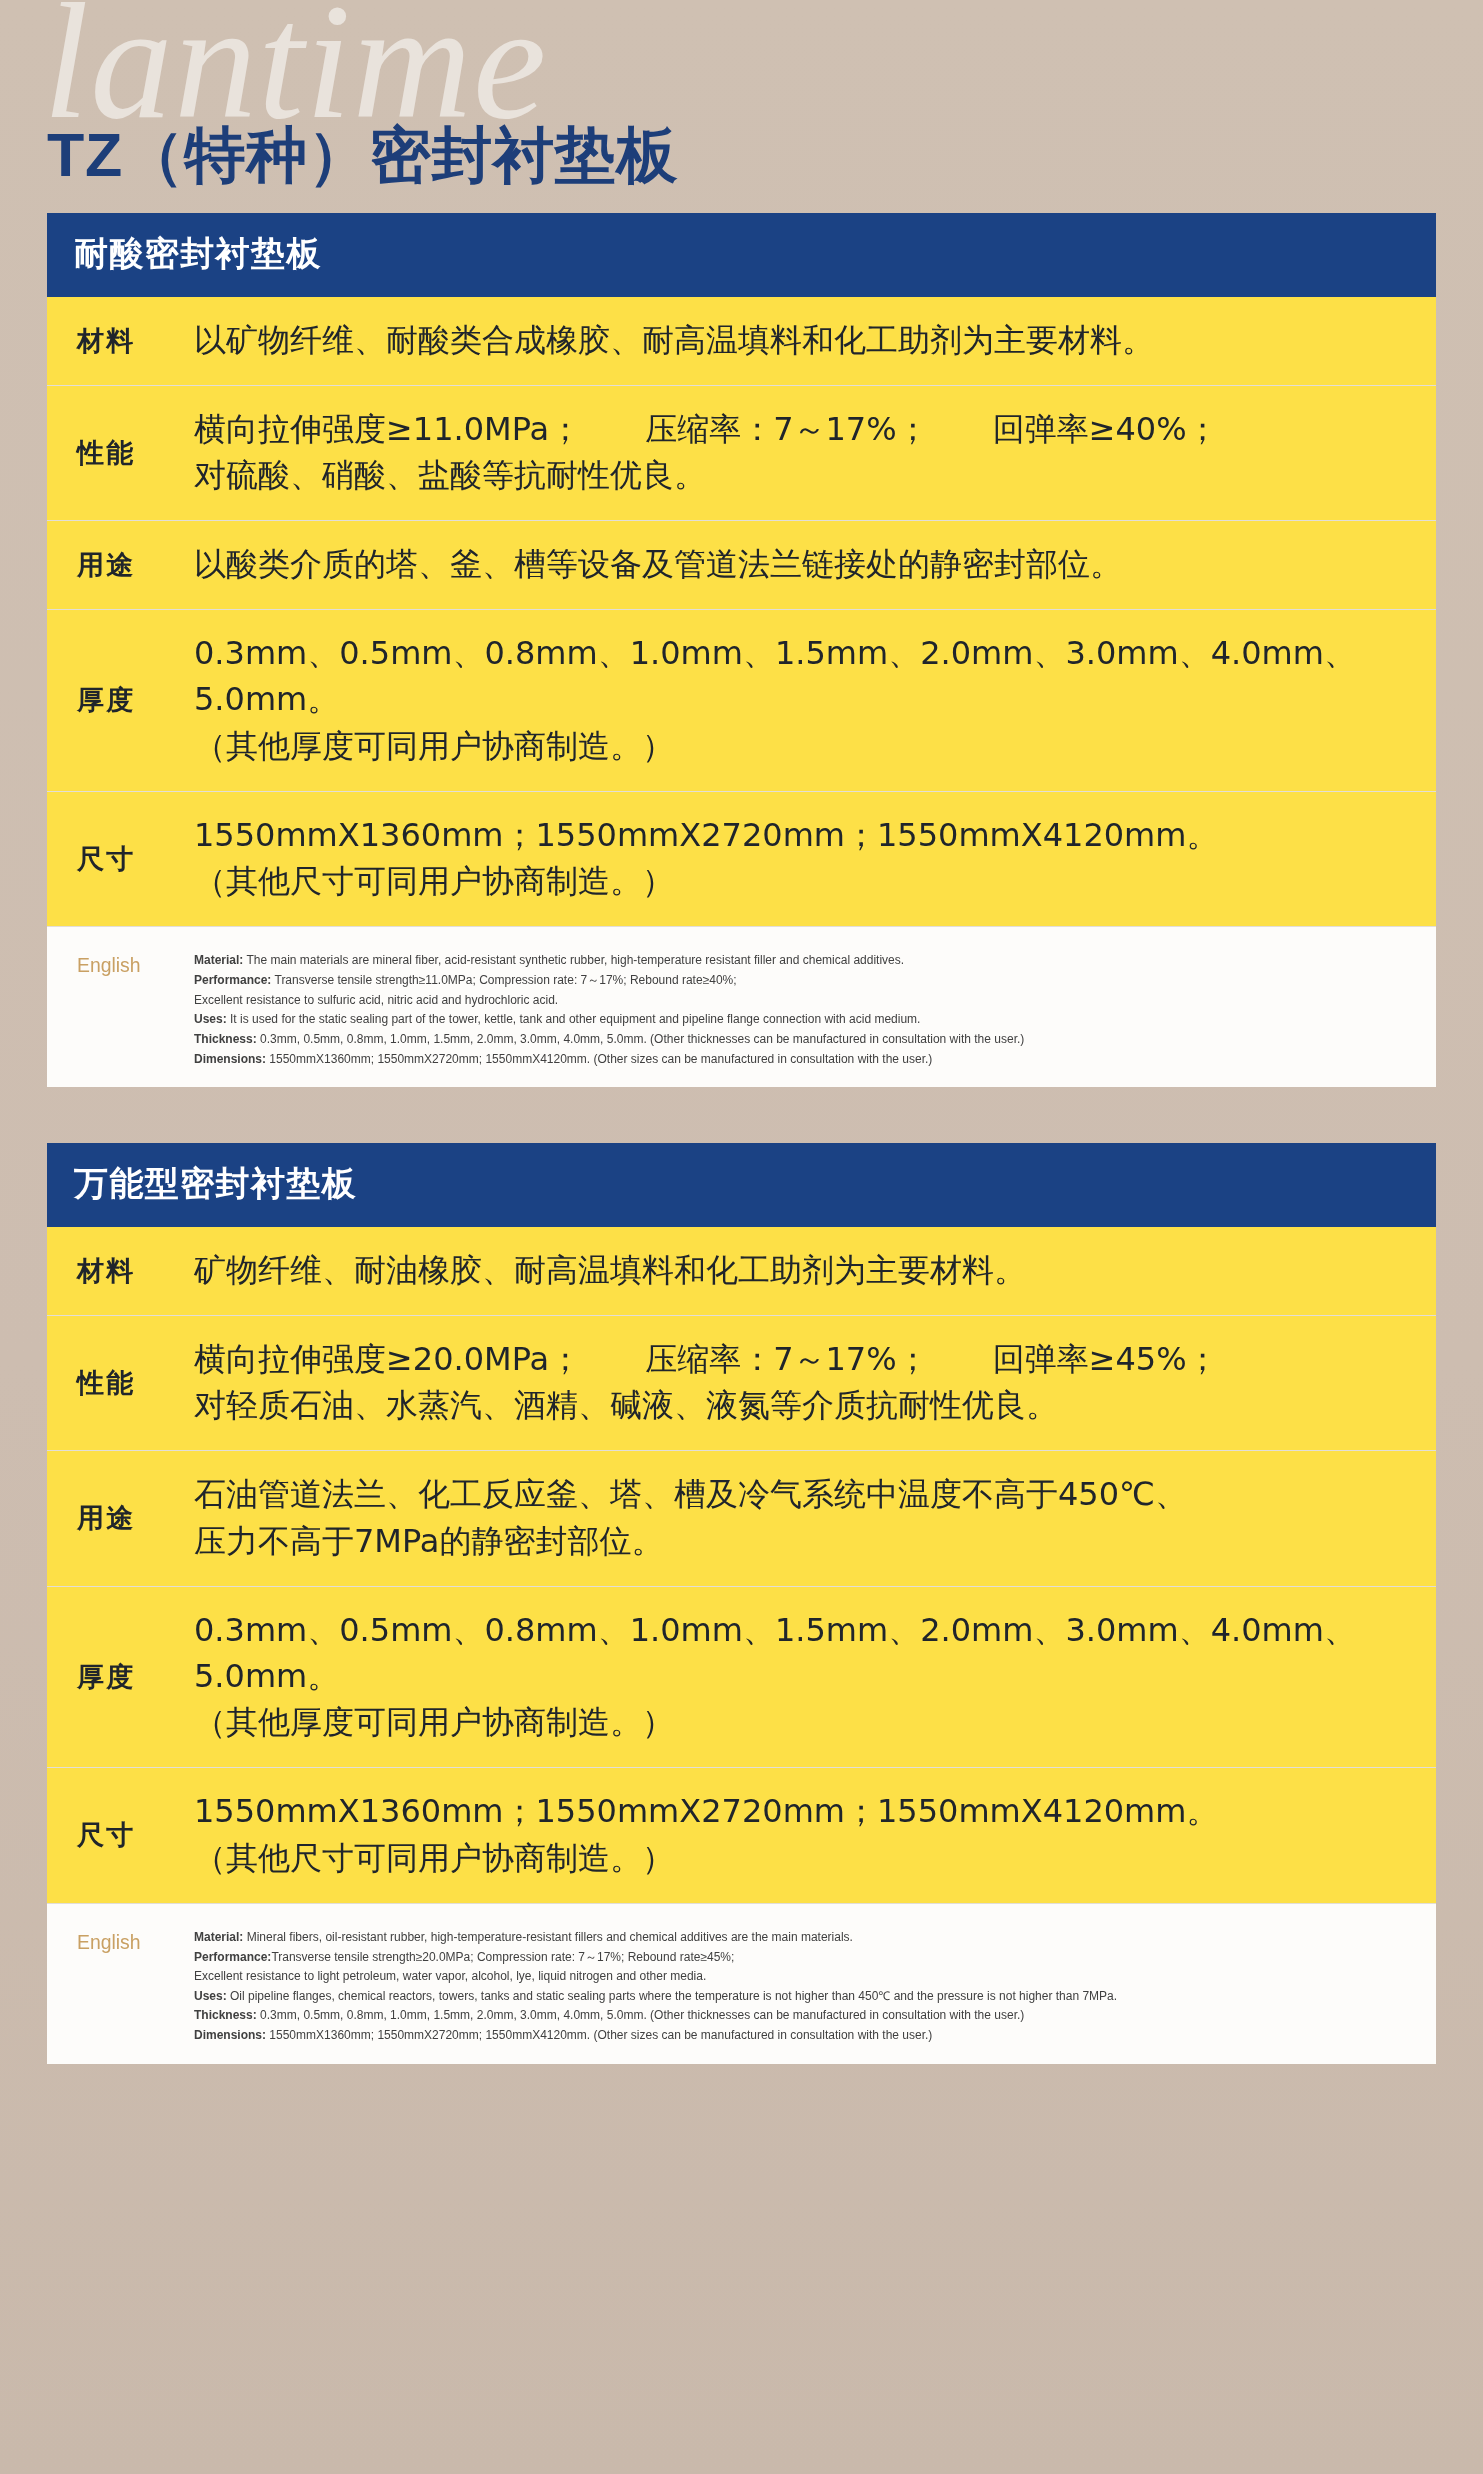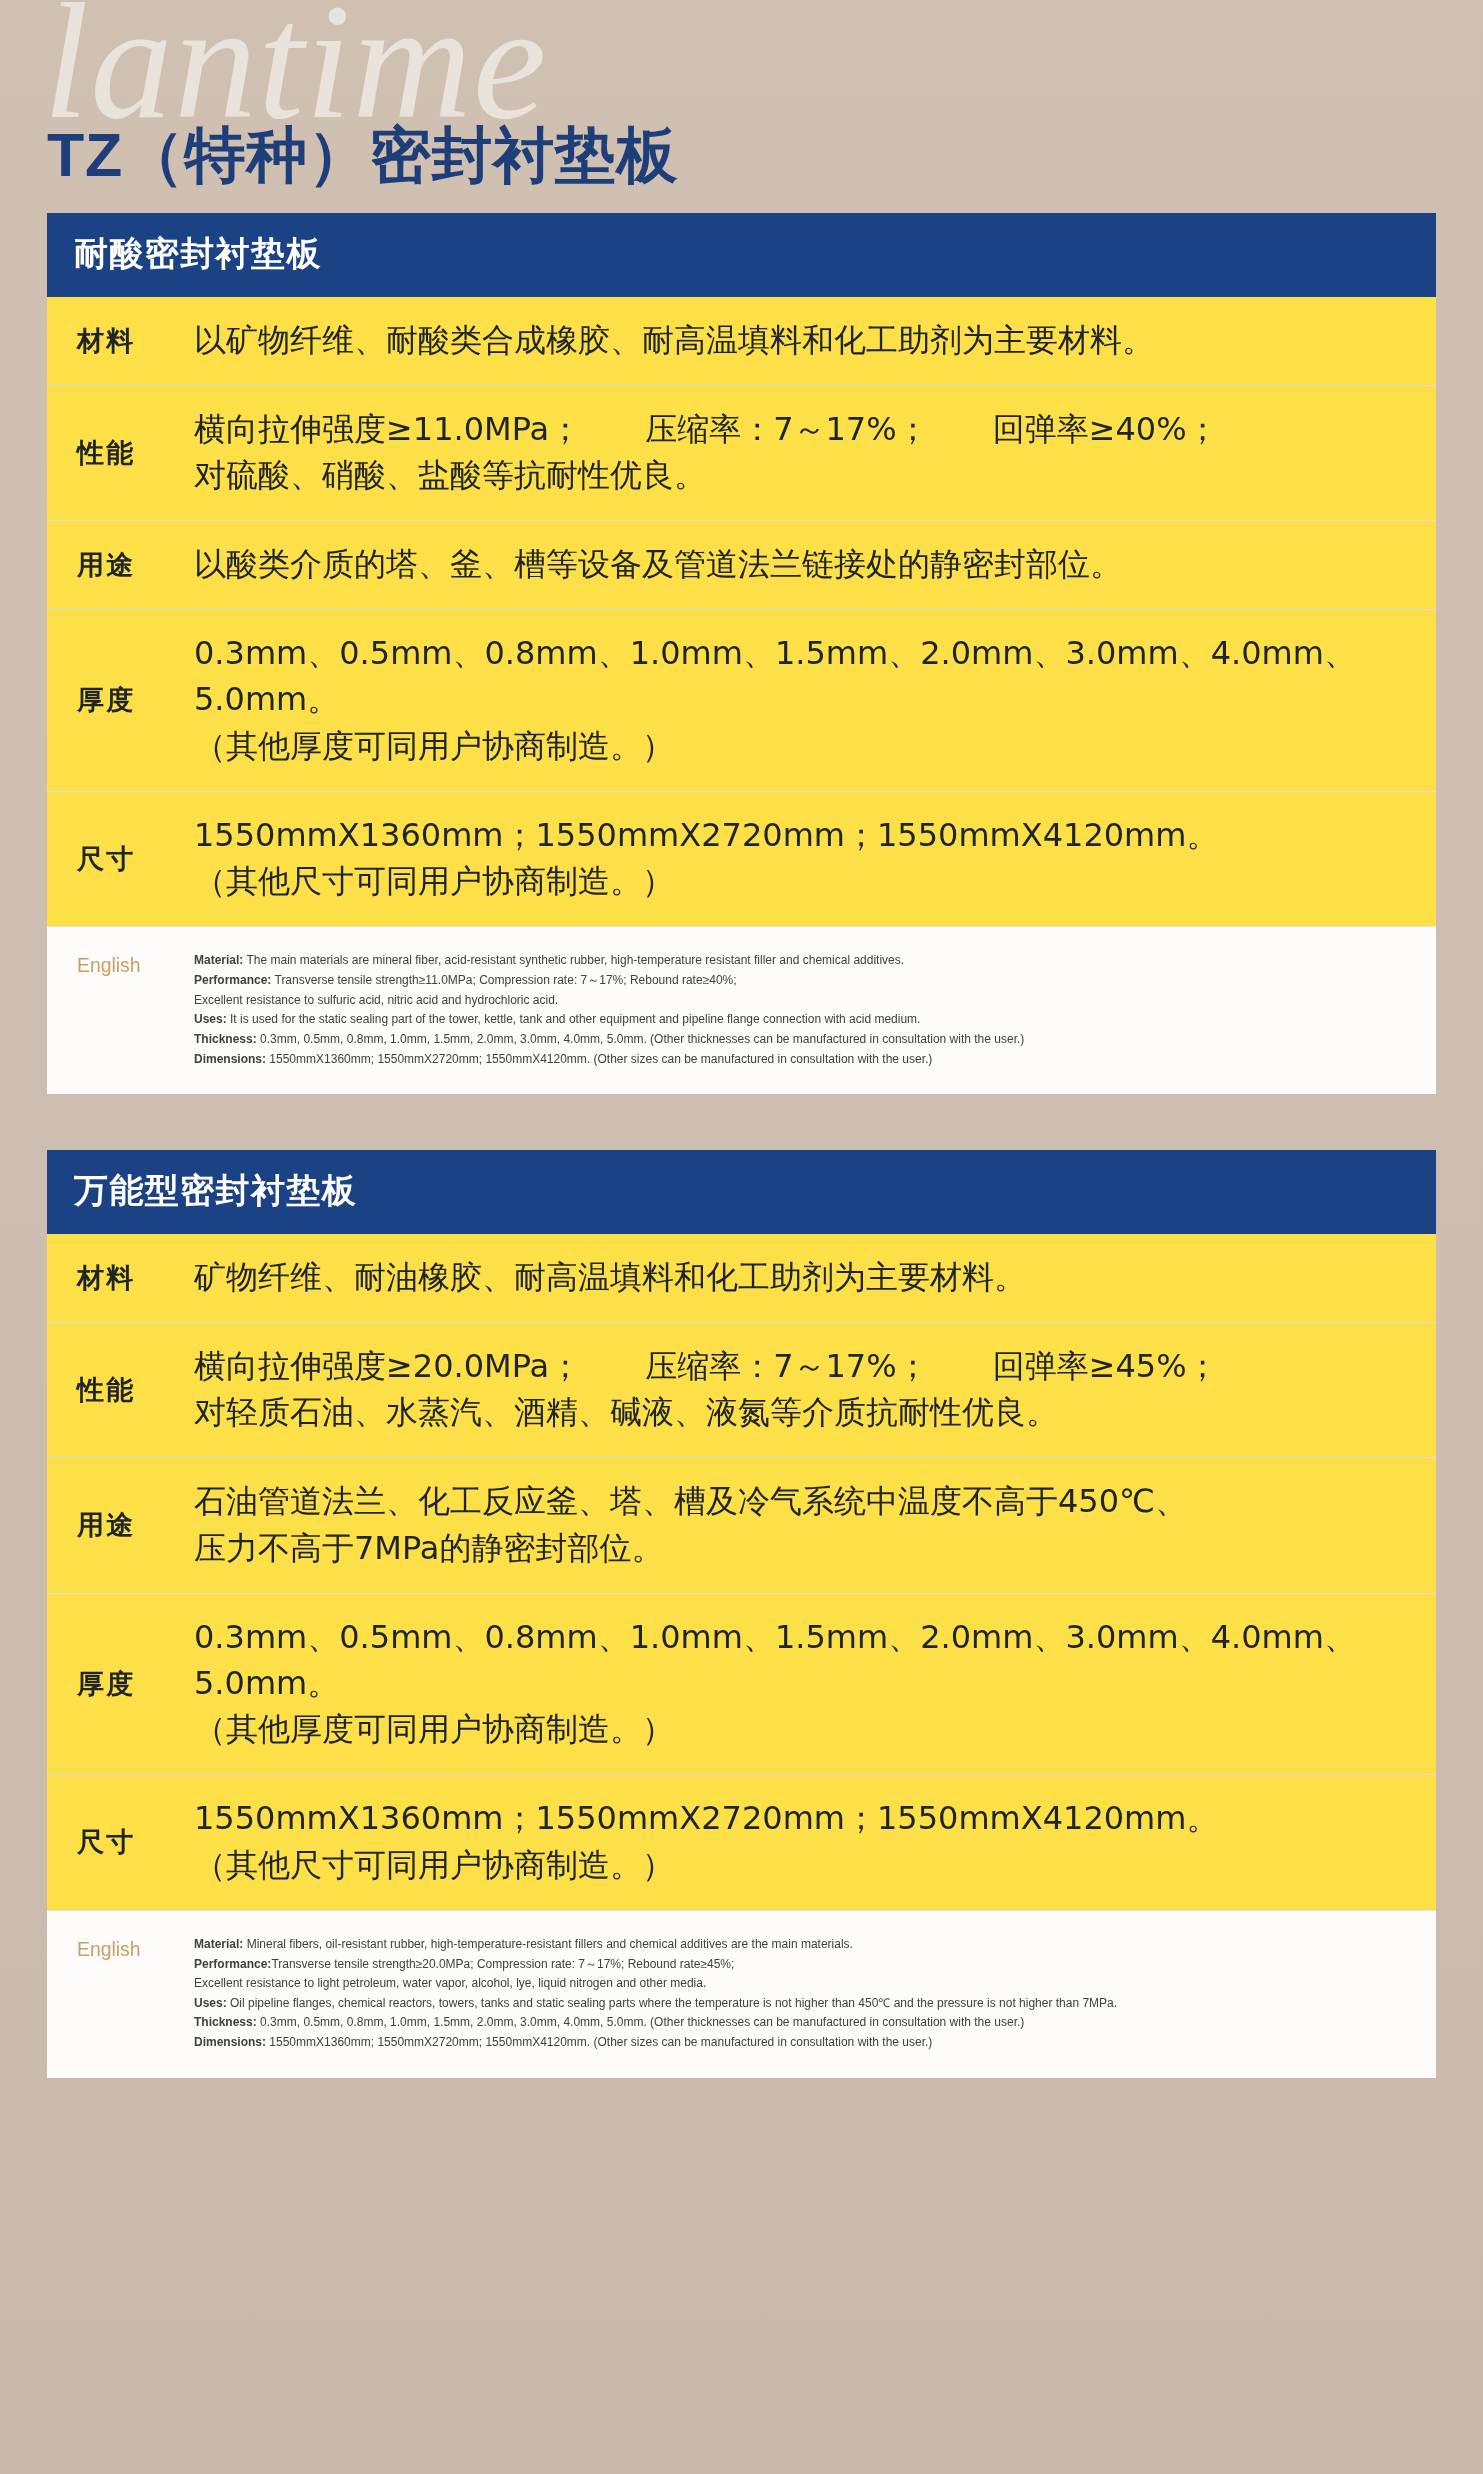--- a/index.html
+++ b/index.html
@@ -99,21 +99,21 @@
   .row-value .line {
     display: block;
     white-space: pre-wrap;
   }
   .row-2lines .row-label { align-self: center; }
   
   .en-row {
     display: flex;
     align-items: flex-start;
     background: #fdfcfa;
-    padding-bottom: 25px;
+    padding-bottom: 18px;
   }
   .en-label {
     flex: 0 0 147px;
     padding: 27px 0 0 30px;
     font-size: 19.4px;
     color: #c9a063;
     box-sizing: border-box;
     font-family: "Liberation Sans", sans-serif;
   }
   .en-body {

